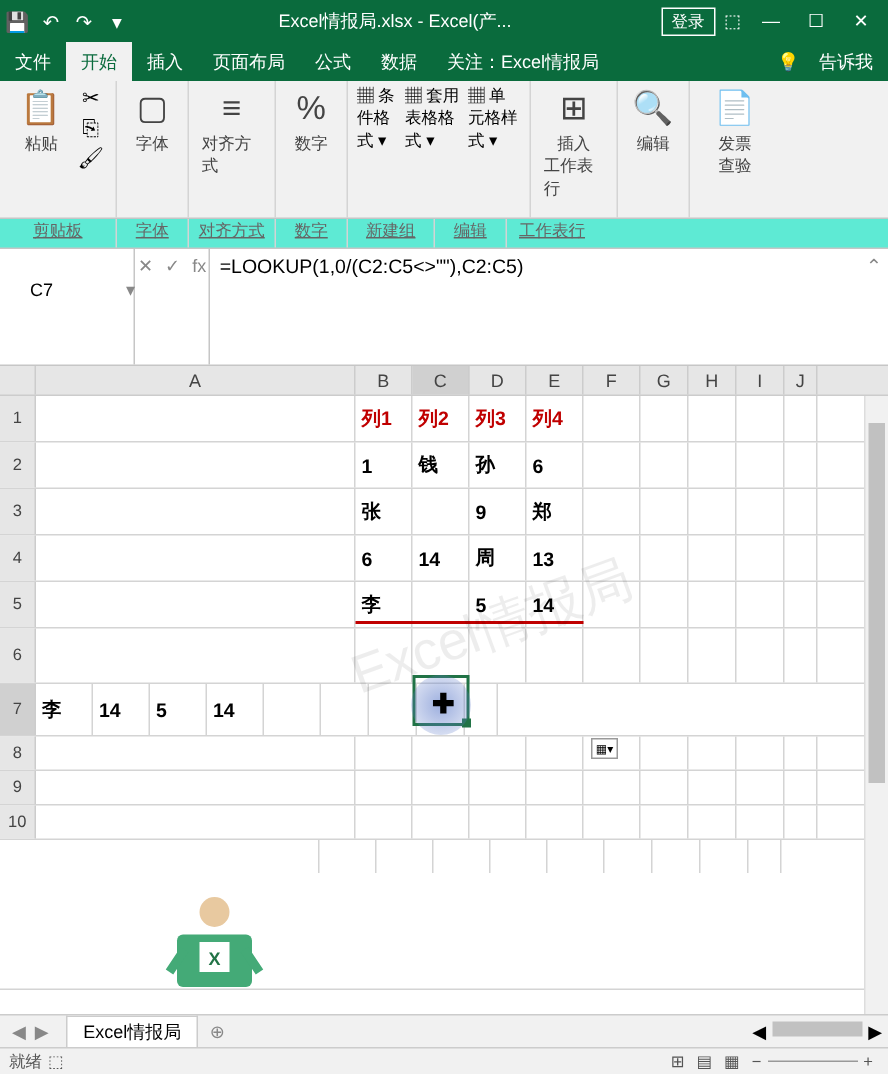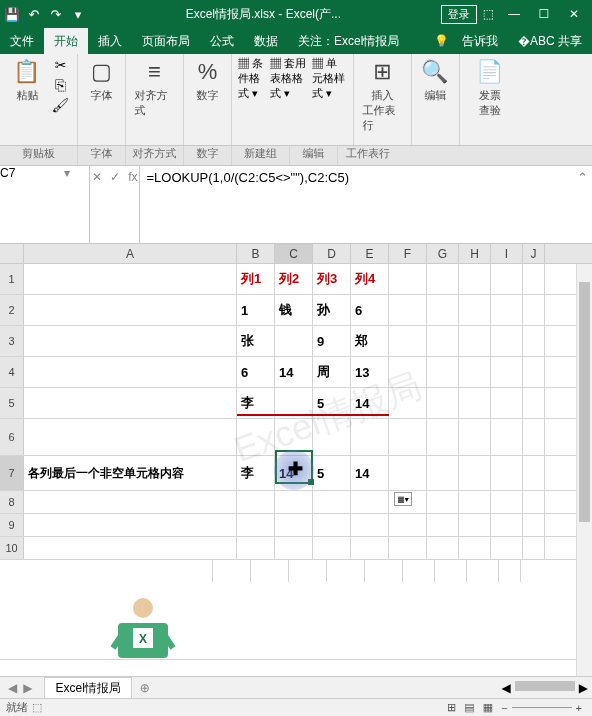--- a/index.html
+++ b/index.html
@@ -26,26 +26,26 @@
 
 .ribbon { height: 92px; background: #f1f1f1; border-bottom: 1px solid #c6c6c6; display: flex; }
 .group { border-right: 1px solid #d4d4d4; padding: 2px 6px 0; display: flex; flex-direction: column; align-items: center; justify-content: space-between; }
 .group .top { display: flex; gap: 4px; align-items: flex-start; height: 66px; }
 .bigbtn { display: flex; flex-direction: column; align-items: center; font-size: 11px; color: #444; width: 40px; }
 .bigbtn .bigic { width: 32px; height: 32px; display: flex; align-items: center; justify-content: center; font-size: 22px; }
 .smallcol { display: flex; flex-direction: column; gap: 2px; }
 .smallcol .ic { width: 18px; height: 18px; font-size: 14px; display: flex; align-items: center; justify-content: center; }
 
 
-.grouplabels { height: 20px; background: #e5e5e5; border-bottom: 1px solid #c6c6c6; display: flex; font-size: 11px; color: #666; }
+.grouplabels { height: 20px; background: #5eead4; border-bottom: 1px solid #c6c6c6; display: flex; font-size: 11px; color: #666; text-decoration: underline; }
 .grouplabels div { border-right: 1px solid #d4d4d4; text-align: center; }
 
 
 .formulabar { height: 78px; display: flex; border-bottom: 1px solid #c6c6c6; }
-.namebox { width: 90px; border-right: 1px solid #c6c6c6; display: flex; align-items: flex-start; padding: 0; }
+.namebox { width: 90px; border-right: 1px solid #c6c6c6; display: flex; align-items: flex-start; padding: 20px; }
 .namebox input { width: 60px; border: none; font-size: 12px; outline: none; }
 .namebox .dd { color: #888; padding: 0 4px; }
 .fxbtns { display: flex; align-items: flex-start; padding: 4px 2px; gap: 8px; color: #888; border-right: 1px solid #c6c6c6; }
 .formula { flex: 1; padding: 4px 6px; font-size: 13px; font-family: Consolas, monospace; position: relative; }
 .formula .expand { position: absolute; right: 4px; top: 4px; color: #888; }
 
 
 .colhdr { height: 20px; display: flex; background: #e6e6e6; border-bottom: 1px solid #ccc; }
 .colhdr .selall { width: 24px; border-right: 1px solid #ccc; }
 .colhdr .c { border-right: 1px solid #ccc; text-align: center; font-size: 12px; color: #444; line-height: 20px; }
@@ -126,21 +126,20 @@
   <div class="tab file">文件</div>
   <div class="tab active">开始</div>
   <div class="tab">插入</div>
   <div class="tab">页面布局</div>
   <div class="tab">公式</div>
   <div class="tab">数据</div>
   <div class="tab">关注：Excel情报局</div>
   <div class="spacer"></div>
   <span class="ic">💡</span>
   <div class="tab">告诉我</div>
-  <div class="tab">�ABC <span>共享</span></div>
 </div>
 
 <div class="ribbon">
   <div class="group" style="width:78px">
     <div class="top">
       <div class="bigbtn">
         <div class="bigic">📋</div>
         <span>粘贴</span>
       </div>
       <div class="smallcol">
@@ -323,21 +322,20 @@
       <div class="cell wD"></div>
       <div class="cell wE"></div>
       <div class="cell wF"></div>
       <div class="cell wG"></div>
       <div class="cell wH"></div>
       <div class="cell wI"></div>
       <div class="cell wJ"></div>
     </div>
   <div class="row row7">
       <div class="rowhdr" style="background:#d0d0d0">7</div>
-      <div class="cell wA" style="font-size:12px">各列最后一个非空单元格内容</div>
       <div class="cell wB">李</div>
       <div class="cell wC">14</div>
       <div class="cell wD">5</div>
       <div class="cell wE">14</div>
       <div class="cell wF"></div>
       <div class="cell wG"></div>
       <div class="cell wH"></div>
       <div class="cell wI"></div>
       <div class="cell wJ"></div>
     </div>

